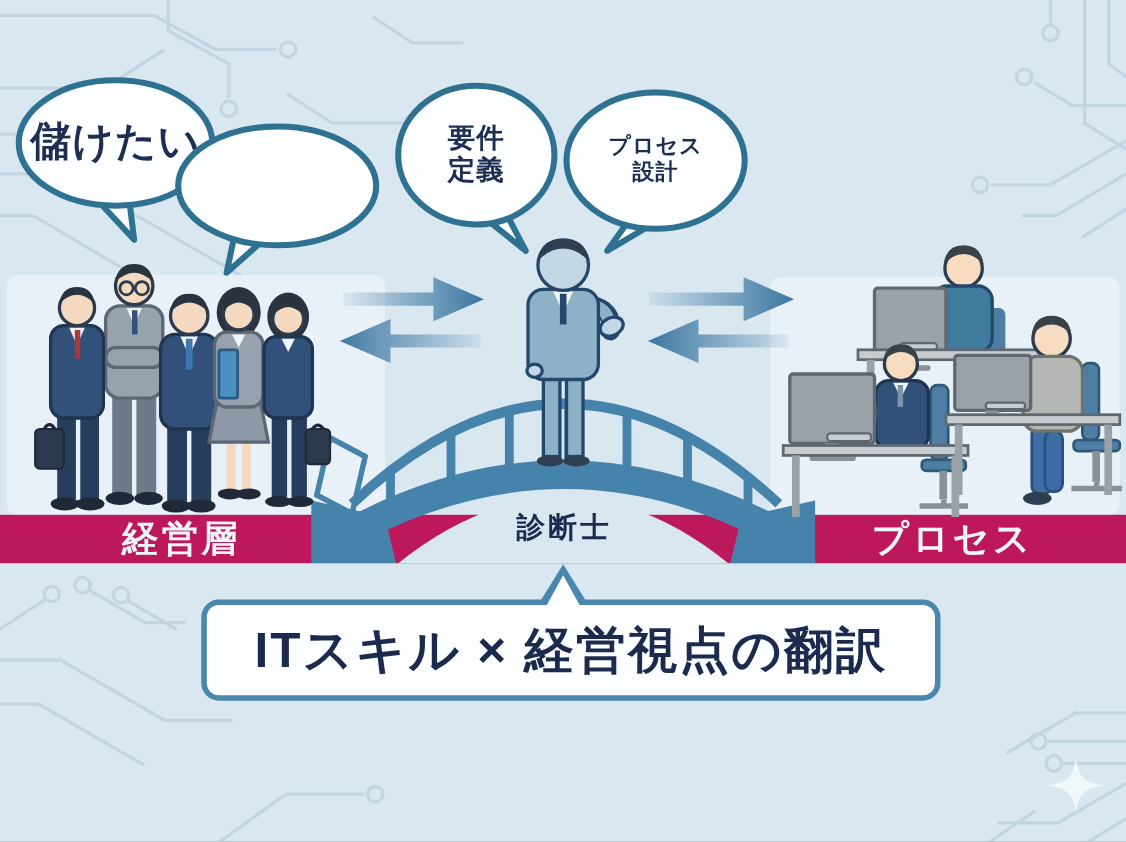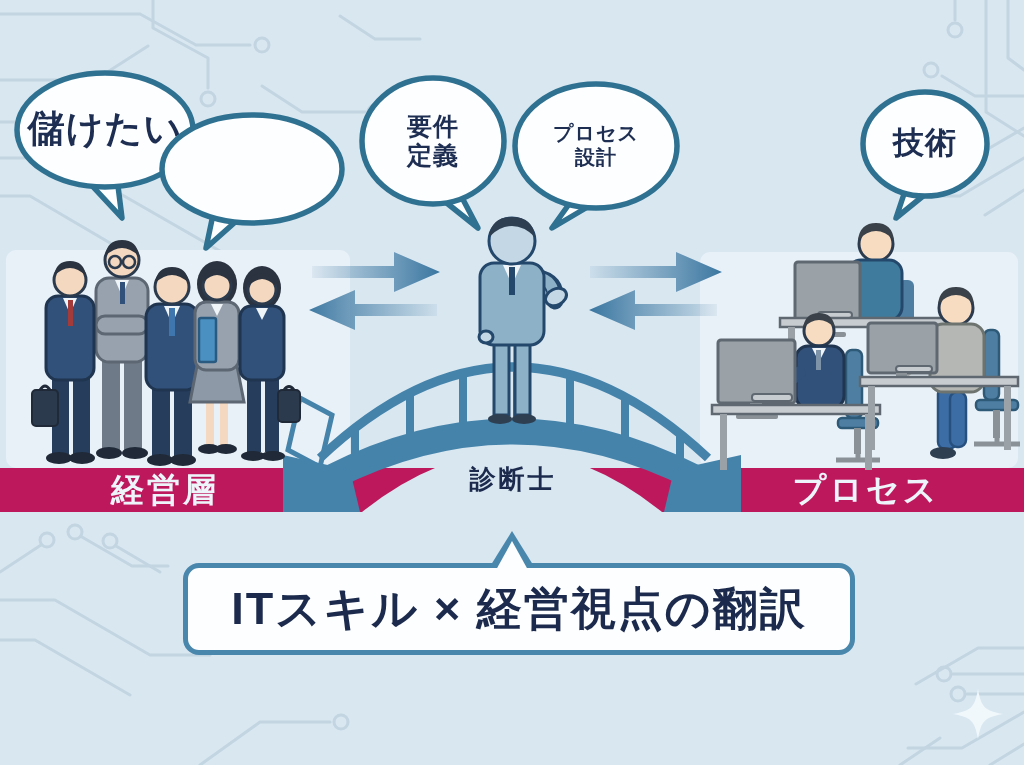--- a/index.html
+++ b/index.html
@@ -34,21 +34,21 @@
   .bubble svg{position:absolute;left:0;top:0;overflow:visible;}
   .bubble-text{
     position:absolute;display:flex;align-items:center;justify-content:center;
     color:#1d2e52;font-weight:700;text-align:center;white-space:pre-line;
     line-height:1.18;letter-spacing:1px;
   }
   
   .banner{
     left:183px;top:545px;width:672px;height:92px;background:#fdfeff;
     border:5px solid #4a87ad;border-radius:16px;z-index:8;
-    display:flex;align-items:center;justify-content:center;box-sizing:border-box;margin-top:18px;
+    display:flex;align-items:center;justify-content:center;box-sizing:border-box;
   }
   .banner-pointer-outer{
     position:absolute;left:301px;top:-37px;width:0;height:0;
     border-left:23px solid transparent;border-right:23px solid transparent;
     border-bottom:37px solid #4a87ad;
   }
   .banner-pointer-inner{
     position:absolute;left:308px;top:-27px;width:0;height:0;
     border-left:16px solid transparent;border-right:16px solid transparent;
     border-bottom:29px solid #fdfeff;
@@ -340,27 +340,20 @@
   <div class="abs bubble" style="left:512px;top:82px;width:170px;height:150px">
     <svg width="170" height="150" viewBox="0 0 170 150">
       <path d="M60,118 L40,146 L84,120" fill="#fcfeff" stroke="#2f7191" stroke-width="5.5" stroke-linejoin="round"></path>
       <ellipse cx="84" cy="64" rx="81" ry="62" fill="#fcfeff" stroke="#2f7191" stroke-width="5.5"></ellipse>
     </svg>
     <div class="bubble-text" style="left:3px;top:2px;width:162px;height:124px;font-size:20px">プロセス
 設計</div>
   </div>
 
 
-  <div class="abs bubble" style="left:860px;top:90px;width:132px;height:130px">
-    <svg width="132" height="130" viewBox="0 0 132 130">
-      <path d="M46,98 L36,128 L68,102" fill="#fcfeff" stroke="#2f7191" stroke-width="5.5" stroke-linejoin="round"></path>
-      <ellipse cx="65" cy="54" rx="62" ry="52" fill="#fcfeff" stroke="#2f7191" stroke-width="5.5"></ellipse>
-    </svg>
-    <div class="bubble-text" style="left:0;top:0;width:130px;height:106px;font-size:31px">技術</div>
-  </div>
 
   <div class="abs banner">
     <div class="banner-pointer-outer"></div>
     <div class="banner-pointer-inner"></div>
     <span class="banner-text">ITスキル × 経営視点の翻訳</span>
   </div>
 
   <svg class="abs sparkle" width="52" height="52" viewBox="-26 -26 52 52">
     <path d="M0,-25 C3,-7 7,-3 25,0 C7,3 3,7 0,25 C-3,7 -7,3 -25,0 C-7,-3 -3,-7 0,-25 Z" fill="#f4fafd"></path>
   </svg>

